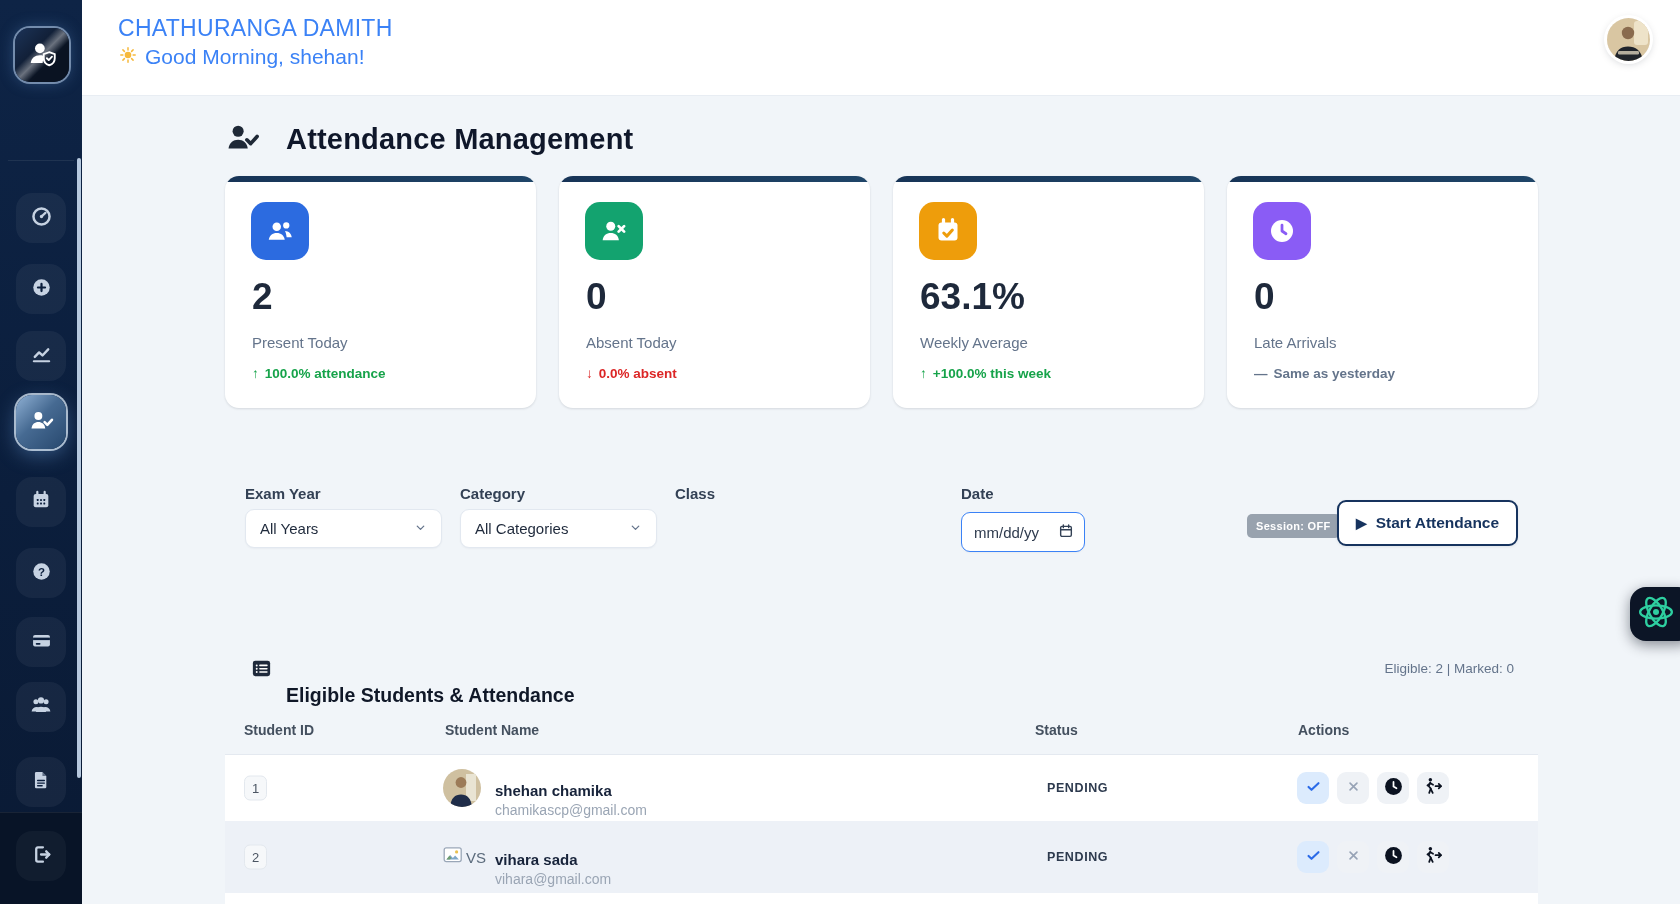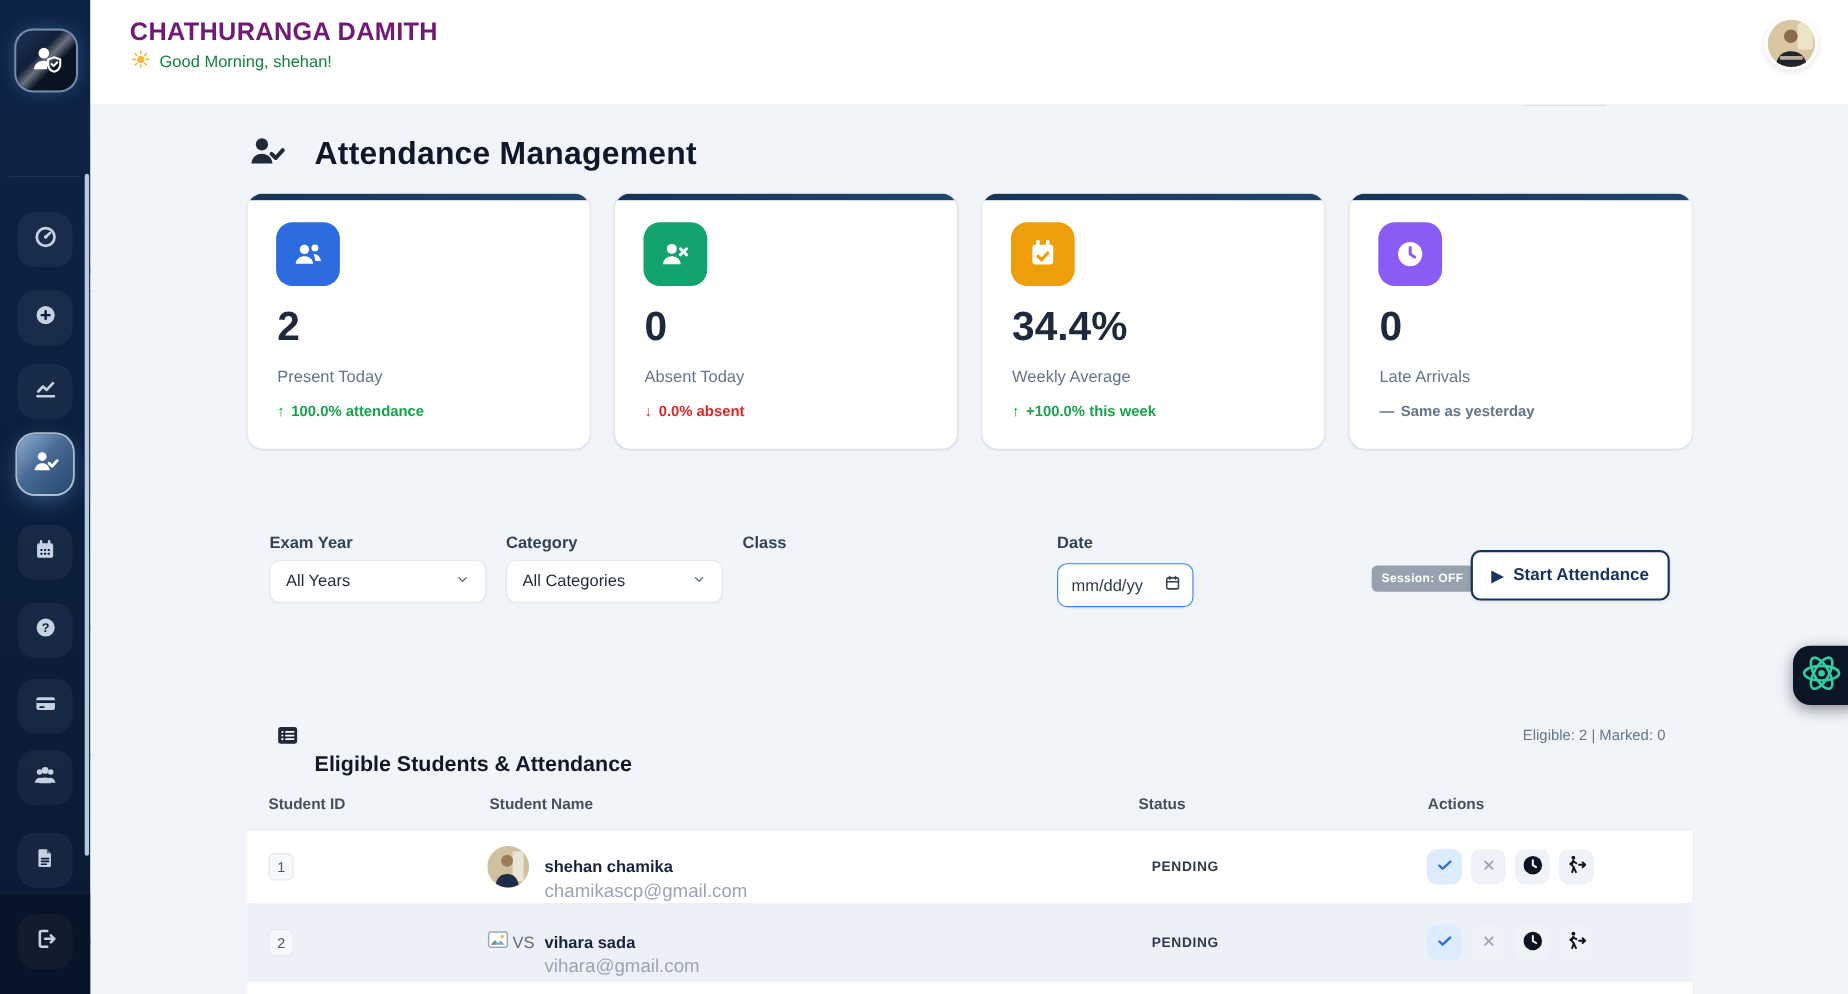--- a/index.html
+++ b/index.html
@@ -21,24 +21,24 @@
     box-shadow:0 0 0 2px rgba(218,232,246,.75), 0 6px 20px rgba(104,156,214,.45); }
   .sidebar-bottom { position:absolute; left:0; right:0; top:812px; bottom:0; background:#081427;
     border-top:1px solid rgba(255,255,255,.07); }
   .nav-item.logout { top:18px; background:rgba(255,255,255,.04); }
   .side-scrollbar { position:absolute; left:77px; top:158px; width:4px; height:620px;
     background:#c9dcf1; border-radius:2px; opacity:.9; }
 
   
   .header { position:fixed; left:82px; top:0; width:1598px; height:96px; background:#ffffff;
     border-bottom:1px solid #e8edf3; z-index:20; }
-  .header-title { position:absolute; left:36px; top:15px; font-size:23px; font-weight:700;
-    color:#701a75; letter-spacing:.3px;text-align:right; }
+  .header-title { position:absolute; left:36px; top:15px; font-size:23px; font-weight:400;
+    color:#3b82f6; letter-spacing:.3px;text-align:right; }
   .greeting { position:absolute; left:37px; top:45px; display:flex; align-items:center; gap:8px; }
-  .greeting-text { font-size:15px; color:#15803d; }
+  .greeting-text { font-size:21px; color:#3b82f6; }
   .topbar-avatar { position:absolute; left:1525px; top:18px; width:43px; height:43px; border-radius:50%;
     overflow:hidden; box-shadow:0 0 0 3px #ffffff, 0 2px 8px rgba(16,24,40,.25); cursor:pointer; }
 
   
   .main { position:fixed; left:82px; top:96px; width:1598px; height:808px; background:#f1f5f9; }
 
   .page-title-row { position:absolute; left:143px; top:24px; display:flex; align-items:center; gap:26px; }
   .page-title { font-size:29px; font-weight:700; color:#0f172a; letter-spacing:.2px; }
 
   
@@ -89,21 +89,21 @@
   .table-tail { position:absolute; left:143px; top:797px; width:1313px; height:11px; background:#ffffff; }
   .cell { position:absolute; top:50%; transform:translateY(-50%); }
   .id-badge { left:162px; min-width:23px; height:25px; padding:0 7px; background:#f6f8fa;
     border:1px solid #e3e8ee; border-radius:6px; font-size:13px; color:#4b5563;
     display:flex; align-items:center; justify-content:center; }
   .avatar-cell { left:361px; display:flex; align-items:center; gap:3px; }
   .row-avatar { width:38px; height:38px; border-radius:50%; overflow:hidden; }
   .broken-alt { font-size:15px; color:#5b6b7c; }
   .who { left:413px; display:flex; flex-direction:column; gap:3px; }
   .who .nm { font-size:15px; font-weight:700; color:#17233a;margin-top:24px; }
-  .who .em { font-size:17px; color:#9aa5b4; }
+  .who .em { font-size:14px; color:#9aa5b4; }
   .status-cell { left:965px; font-size:12.5px; font-weight:600; letter-spacing:.6px; color:#2d3a4e; }
   .actions-cell { left:1215px; display:flex; gap:8px; }
   .act-btn { width:32px; height:32px; border-radius:9px; border:none; display:flex; align-items:center;
     justify-content:center; cursor:pointer; background:#eff2f6; padding:0; }
   .act-btn.present { background:#dcebfd; }
 
   
   .devtools-fab { position:fixed; right:-14px; top:587px; width:64px; height:54px; background:#0c1526;
     border-radius:16px; box-shadow:0 4px 14px rgba(5,12,25,.45); z-index:40; cursor:pointer;
     display:flex; align-items:center; }
@@ -306,21 +306,21 @@
 
     <div class="card" id="card-2">
       <div class="card-accent"></div>
       <div class="card-tile" style="background: rgb(238, 157, 11);">
         <svg width="30" height="30" viewBox="0 0 24 24">
           <rect x="4.4" y="5.2" width="15.2" height="14.4" rx="2.4" fill="#fff"></rect>
           <path d="M8.4 2.8v3.4M15.6 2.8v3.4" stroke="#fff" stroke-width="2.6" stroke-linecap="round"></path>
           <path d="M8.6 13.6l2.5 2.5 4.4-4.9" stroke="#ee9d0b" stroke-width="2.4" fill="none" stroke-linecap="round" stroke-linejoin="round"></path>
         </svg>
       </div>
-      <div class="card-value">34.4%</div>
+      <div class="card-value">63.1%</div>
       <div class="card-label">Weekly Average</div>
       <div class="card-trend up">
         <span>↑</span>
           <span>+100.0% this week</span>
       </div>
     </div>
 
     <div class="card" id="card-3">
       <div class="card-accent"></div>
       <div class="card-tile" style="background: rgb(138, 92, 245);">

